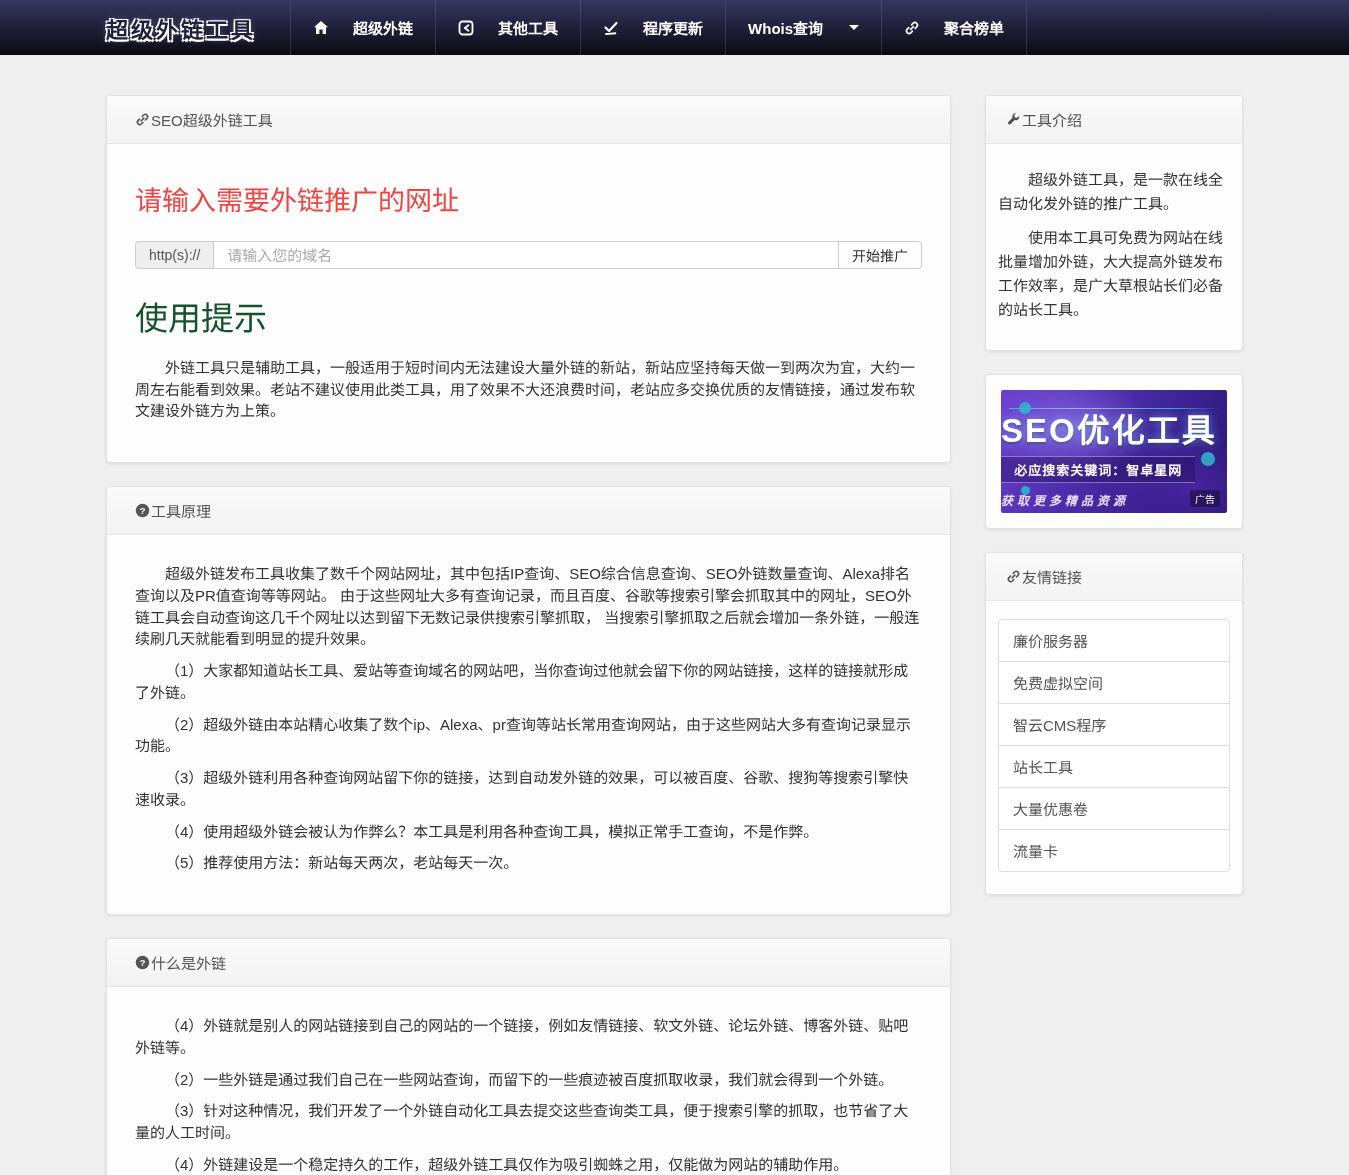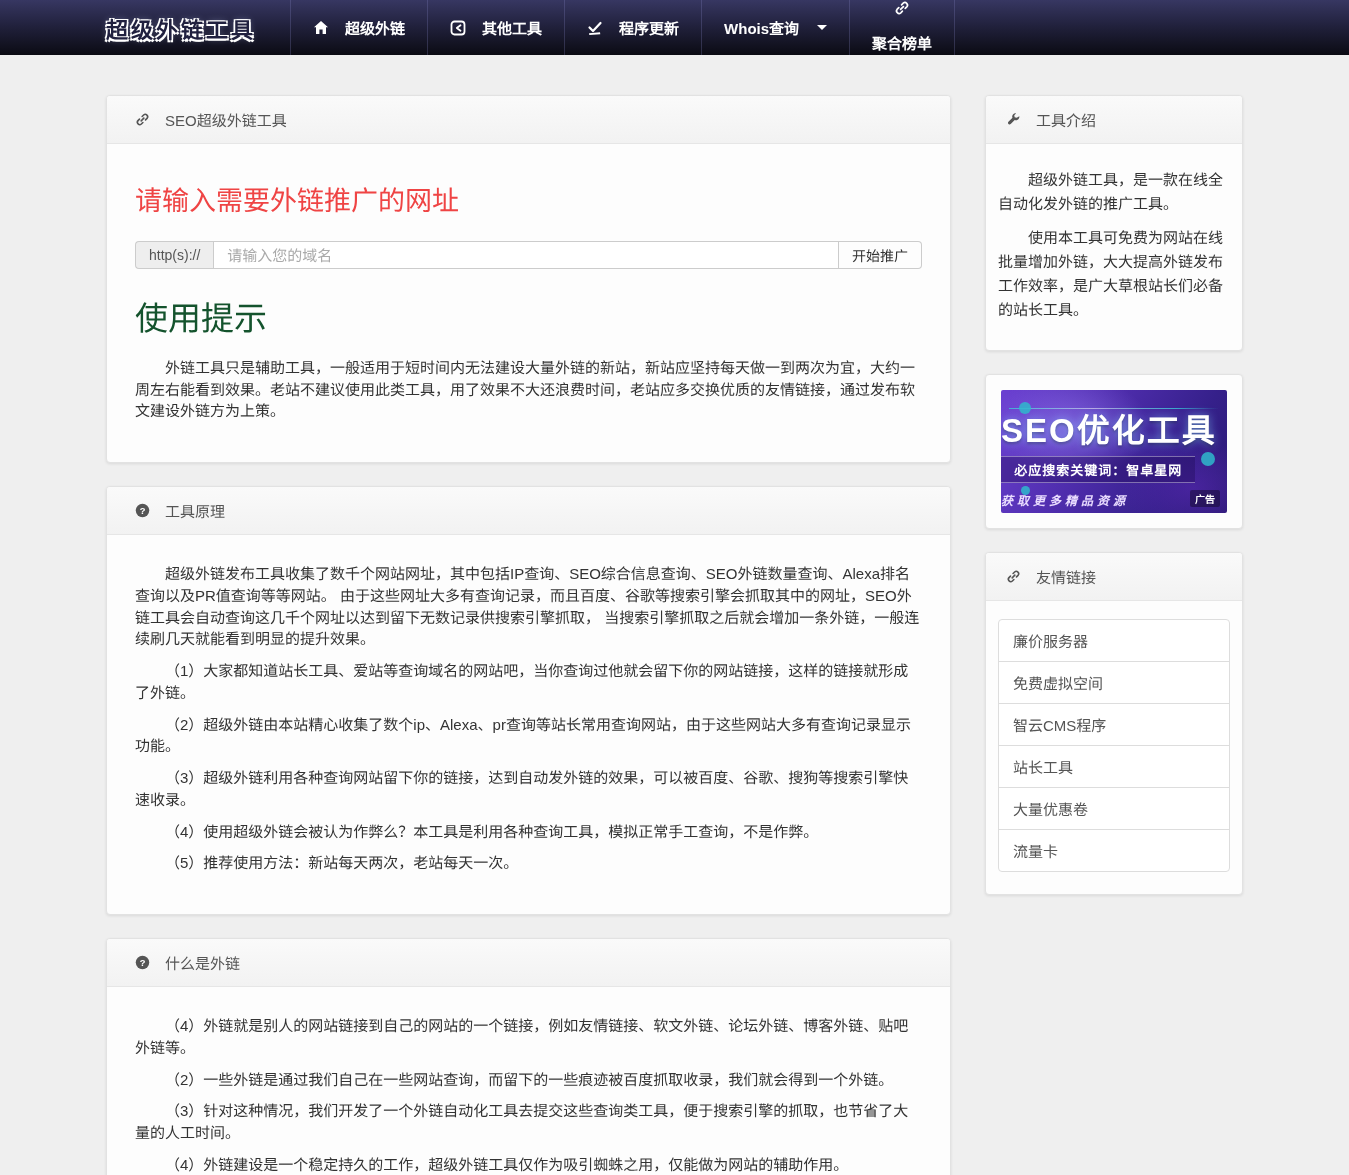--- a/index.html
+++ b/index.html
@@ -26,27 +26,27 @@
   .brand-text {
     font-size:22px; font-weight:800; letter-spacing:3px;
     color:#20203f;
     text-shadow:-1.5px -1.5px 0 #fff, 1.5px -1.5px 0 #fff,
                 -1.5px  1.5px 0 #fff, 1.5px  1.5px 0 #fff,
                 0 0 7px rgba(200,210,255,.45);
     white-space:nowrap;
   }
   .nav-list { display:flex; align-items:stretch; }
   .nav-item {
-    display:flex; align-items:center; gap:16px;
+    display:flex; align-items:center; gap:24px;
     padding:0 22px; cursor:pointer;
     color:#fff; font-size:15px; font-weight:700;
     border-left:1px solid rgba(130,130,190,.28);
     white-space:nowrap;
   }
-  .nav-item:last-child { border-right:1px solid rgba(130,130,190,.28);flex-direction:column; }
+  .nav-item:last-child { border-right:1px solid rgba(130,130,190,.28); }
   .nav-icon { display:inline-flex; width:16px; height:16px; }
   .nav-icon svg { width:16px; height:16px; }
   .caret {
     display:inline-block; width:0; height:0; margin-left:2px;
     border-left:5px solid transparent; border-right:5px solid transparent;
     border-top:5px solid #fff;
   }
 
   
   .container {
@@ -58,21 +58,21 @@
 
   
   .panel {
     background:#fdfdfd;
     border:1px solid #e2e2e2; border-radius:4px;
     box-shadow:0 1px 3px rgba(0,0,0,.09);
     margin-bottom:23px;
     overflow:hidden;
   }
   .panel-heading {
-    display:flex; align-items:center; gap:15px;
+    display:flex; align-items:center; gap:1px;
     background:linear-gradient(180deg,#fafafa,#f2f2f2);
     border-bottom:1px solid #e6e6e6;
     color:#555; font-size:15px;
     padding:13px 28px;
   }
   .side-col .panel-heading { padding:13px 20px; }
   .head-icon { display:inline-flex; width:15px; height:15px; }
   .head-icon svg { width:15px; height:15px; }
 
   .panel-body { padding:18px 28px 30px; font-size:15px; line-height:1.45; }
@@ -143,21 +143,21 @@
     background:rgba(30,8,80,.35);
     padding:3px 0;
   }
   .banner-tagline {
     margin-top:8px; font-size:12px; font-style:italic; letter-spacing:4px;
     color:#e9dcff; font-weight:700;
   }
   .ad-badge {
     position:absolute; right:7px; bottom:6px;
     font-size:10px; color:#fff; background:rgba(0,0,0,.35);
-    padding:1px 5px; border-radius:2px; font-style:normal;font-weight:bold;
+    padding:1px 5px; border-radius:2px; font-style:normal;
   }
   .links-list {
     margin:18px 12px 22px; border:1px solid #ddd; border-radius:4px;
     background:#fff; overflow:hidden;
   }
   .link-item {
     display:block; padding:10px 14px; font-size:15px; color:#555;
     text-decoration:none; border-bottom:1px solid #ddd; cursor:pointer;
   }
   .link-item:last-child { border-bottom:none; }

